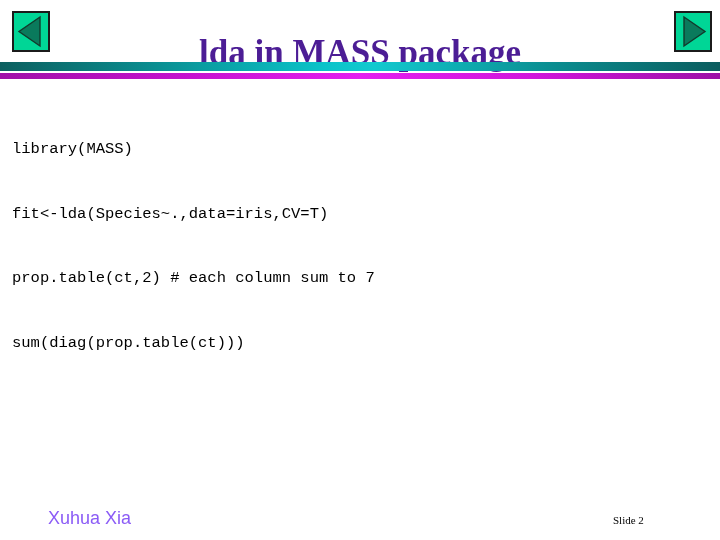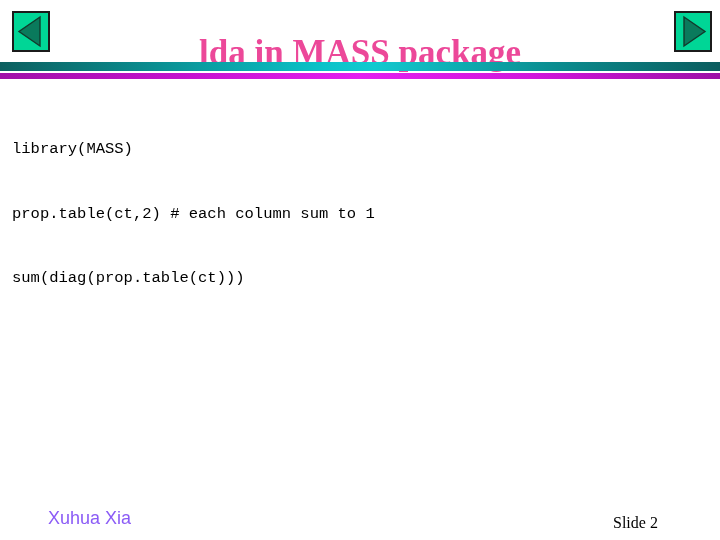--- a/index.html
+++ b/index.html
@@ -26,21 +26,21 @@
   }
   #page-title {
     position: absolute;
     left: 70px;
     top: 8px;
     width: 580px;
     text-align: center;
     font-family: "Liberation Serif", serif;
     font-size: 35px;
     line-height: 44px;
-    color: #ec4899;
+    color: #4c1d95;
     white-space: nowrap;
   }
 
   
   .nav-button {
     position: absolute;
     top: 11px;
     width: 38px;
     height: 41px;
     background: #00d696;
@@ -108,21 +108,21 @@
     font-family: Liberation Sans, sans-serif;
     font-size: 18px;
     color: #8b5cf6;
     white-space: nowrap;
   }
   #footer-slide-number {
     position: absolute;
     left: 613px;
     top: 514px;
     font-family: "Liberation Serif", serif;
-    font-size: 16px;
+    font-size: 11px;
     color: #000000;
     white-space: nowrap;
   }
 </style>
 </head>
 <body>
 
 <div id="title-bar">
 
   <div class="nav-button" id="nav-prev">
@@ -143,20 +143,21 @@
 
 <div id="divider">
   <div id="divider-teal"></div>
   <div id="divider-magenta"></div>
 </div>
 
 <div id="code-body">
 
   <div class="code-block">
     <div class="code-line">library(MASS)</div>
-    <div class="code-line">prop.table(ct,2) # each column sum to 1</div>
+    <div class="code-line">fit&lt;-lda(Species~.,data=iris,CV=T)</div>
+    <div class="code-line">prop.table(ct,2) # each column sum to 7</div>
     <div class="code-line">sum(diag(prop.table(ct)))</div>
   </div>
 
 </div>
 
 <div id="footer-author">Xuhua Xia</div>
 <div id="footer-slide-number">Slide 2</div>
 
 </body></html>

